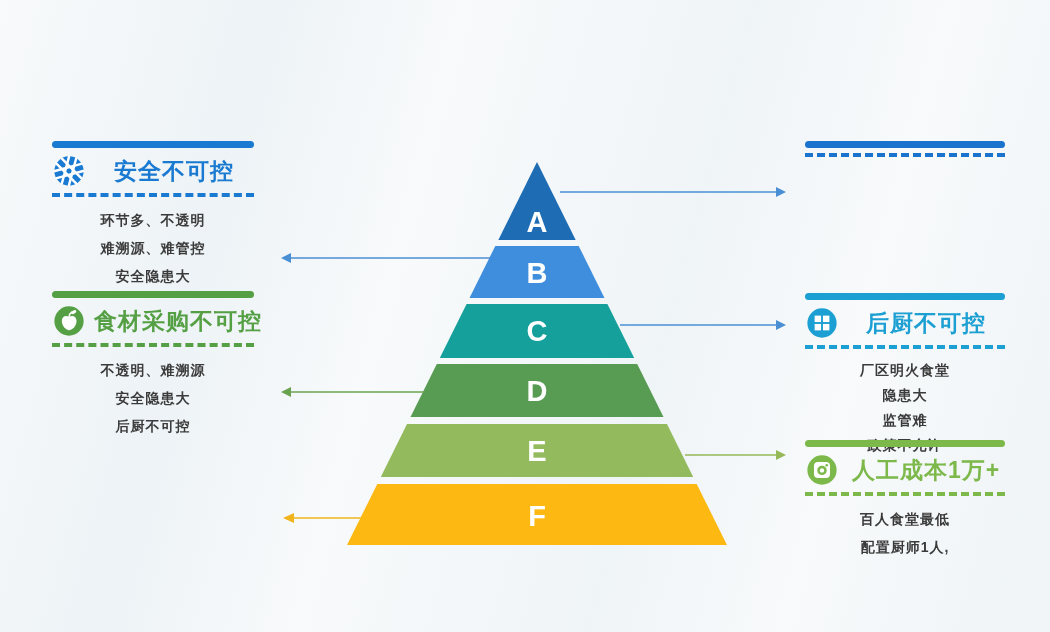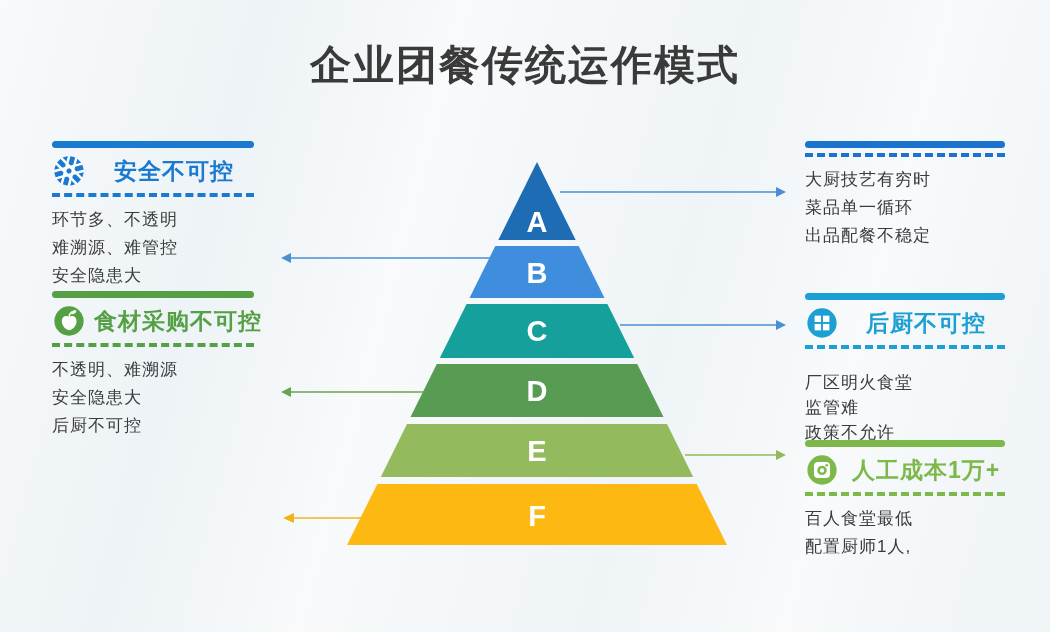--- a/index.html
+++ b/index.html
@@ -26,30 +26,29 @@
   .co-2l{top:291px;}
   .co-3l{top:439px;}
   .co-2r{top:293px;}
   .co-3r{top:440px;}
   .bar{height:7px;border-radius:3.5px;}
   .head{display:flex;align-items:center;gap:8px;margin-top:6px;}
   .icon{width:34px;height:34px;flex:0 0 auto;display:block;}
   .head-text{flex:1;text-align:center;font-weight:700;font-size:23px;letter-spacing:1px;white-space:nowrap;}
   .divider{margin-top:5px;border-top:4px dashed #888;height:0;}
   .divider.solid{border-top:2px solid #dfc07c;}
-  .body-lines{margin-top:9px;text-align:left;font-size:17px;font-weight:400;
+  .body-lines{margin-top:9px;text-align:center;font-size:14px;font-weight:700;
     color:#3b3b3b;line-height:28px;letter-spacing:1px;}
-  .body-lines.tight{line-height:25px;margin-top:21px;}
+  .body-lines.tight{line-height:25px;margin-top:9px;}
 </style>
 </head>
 <body>
 
 <div class="stage">
 
-  <h1 class="title">企业团餐传统运作模式</h1>
 
   <svg class="pyr-svg" width="1050" height="632" viewBox="0 0 1050 632">
 
     <polygon points="537,162 575.7,240 498.3,240" fill="#1d6cb4"></polygon>
     <polygon points="495.3,246 578.7,246 604.5,298 469.5,298" fill="#3f8edd"></polygon>
     <polygon points="466.6,304 607.4,304 634.2,358 439.8,358" fill="#16a09c"></polygon>
     <polygon points="436.8,364 637.2,364 663.5,417 410.5,417" fill="#589b53"></polygon>
     <polygon points="407,424 667,424 693.2,477 380.8,477" fill="#94ba5e"></polygon>
     <polygon points="377.3,484 696.7,484 727,545 347,545" fill="#fdb812"></polygon>
 
@@ -126,44 +125,40 @@
       <div>不透明、难溯源</div>
       <div>安全隐患大</div>
       <div>后厨不可控</div>
     </div>
   </div>
 
 
   <div class="callout co-right co-1">
     <div class="bar" style="background: rgb(26, 115, 205);"></div>
     <div class="divider" style="border-color: rgb(26, 115, 205);"></div>
-    <div class="body-lines">
-      <div>大厨技艺有穷时</div>
-      <div>菜品单一循环</div>
-      <div>出品配餐不稳定</div>
-    </div>
   </div>
 
   <div class="callout co-right co-2r">
     <div class="bar" style="background: rgb(28, 159, 210);"></div>
     <div class="head">
       <svg class="icon" viewBox="0 0 36 36">
         <circle cx="18" cy="18" r="15.5" fill="#1c9fd2"></circle>
         <g fill="#ffffff">
           <rect x="10.2" y="10.2" width="6.8" height="6.8"></rect>
           <rect x="19" y="10.2" width="6.8" height="6.8"></rect>
           <rect x="10.2" y="19" width="6.8" height="6.8"></rect>
           <rect x="19" y="19" width="6.8" height="6.8"></rect>
         </g>
       </svg>
       <span class="head-text" style="color: rgb(28, 159, 210);">后厨不可控</span>
     </div>
     <div class="divider" style="border-color: rgb(28, 159, 210);"></div>
     <div class="body-lines tight">
       <div>厂区明火食堂</div>
+      <div>隐患大</div>
       <div>监管难</div>
       <div>政策不允许</div>
     </div>
   </div>
 
   <div class="callout co-right co-3r">
     <div class="bar" style="background: rgb(124, 184, 74);"></div>
     <div class="head">
       <svg class="icon" viewBox="0 0 36 36">
         <circle cx="18" cy="18" r="15.5" fill="#7cb84a"></circle>

